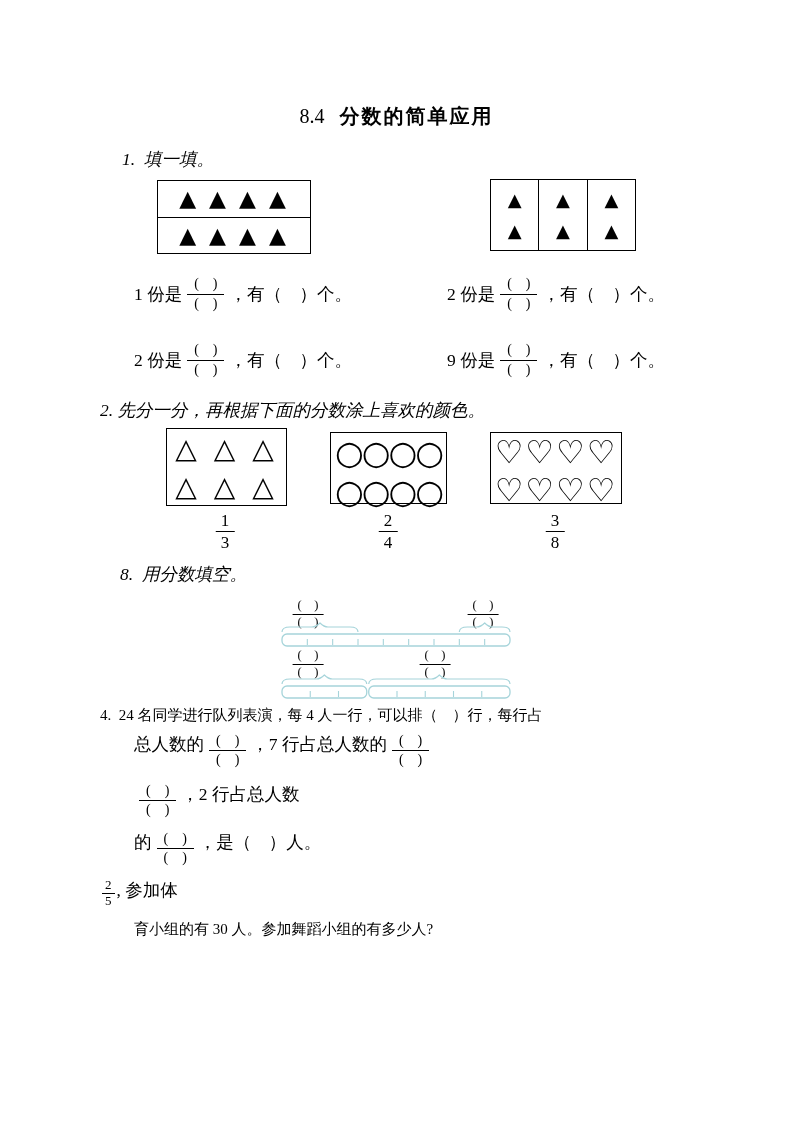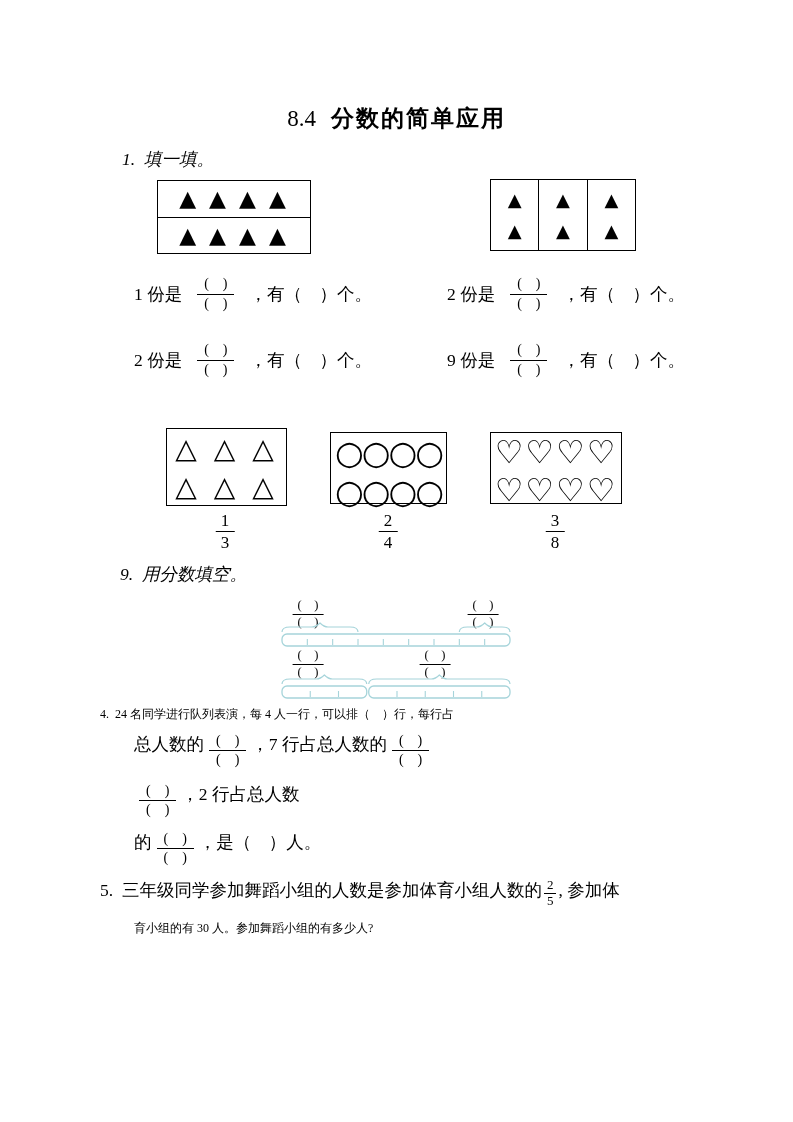--- a/index.html
+++ b/index.html
@@ -1,36 +1,36 @@
 <!DOCTYPE html>
 <html><head>
 <meta charset="utf-8">
 <style>
   * { margin:0; padding:0; box-sizing:border-box; }
   html,body { background:#ffffff; }
   body { font-family:"Liberation Serif","DejaVu Serif",serif; color:#000; }
   .page { position:relative; width:793px; height:1122px; background:#fff; margin:0 auto; overflow:hidden; }
   .abs { position:absolute; }
 
-  .title { top:103px; left:0; width:100%; text-align:center; font-size:23px; }
+  .title { top:103px; left:0; width:100%; text-align:center; font-size:20px; }
   .title .num { margin-right:15px; }
   .title .txt { font-weight:bold; letter-spacing:2px; }
 
   .qlabel { font-size:17.5px; white-space:pre;font-style:italic; }
 
   .shape-box { border:1.6px solid #000; display:flex; background:#fff; }
   #box-a { flex-direction:column; }
   #box-a .srow { flex:1; display:flex; align-items:center; justify-content:center;
                  font-size:22px; letter-spacing:3px; font-family:"DejaVu Sans",sans-serif; }
   #box-a .srow + .srow { border-top:1.6px solid #000; }
   #box-b .scol { flex:1; display:flex; flex-direction:column; align-items:center;
                  justify-content:space-evenly; font-size:18px; font-family:"DejaVu Sans",sans-serif; }
   #box-b .scol + .scol { border-left:1.6px solid #000; }
 
-  .fill-item { display:flex; align-items:center; font-size:17.5px; height:52px; white-space:pre;gap:10px; }
+  .fill-item { display:flex; align-items:center; font-size:17.5px; height:52px; white-space:pre; }
 
   .fb { display:inline-flex; flex-direction:column; align-items:center;
         margin:0 5px; font-size:14px; line-height:1.3; white-space:pre; }
   .fb .n { padding:0 7px; border-bottom:1.6px solid #000; }
   .fb .d { padding:0 7px; }
   .fb.sm { font-size:12.5px; margin:0; line-height:1.25; }
   .fb.sm .n { padding:0 5px; border-bottom:1.3px solid #000; }
   .fb.sm .d { padding:0 5px; }
 
   .q2box { flex-direction:column; }
@@ -43,21 +43,21 @@
   .real-frac { display:inline-flex; flex-direction:column; align-items:center;
                font-size:17px; line-height:1.2; }
   .real-frac .n { padding:0 5px; border-bottom:1.6px solid #000; }
   .real-frac .d { padding:0 5px; padding-top:1px; }
   .real-frac.sm { font-size:13px; line-height:1.15; margin:0 2px; }
   .real-frac.sm .n { padding:0 3px; border-bottom:1.2px solid #000; }
   .real-frac.sm .d { padding:0 3px; }
 
   .cx { transform:translateX(-50%); }
 
-  .qline { font-size:12px; white-space:pre; }
+  .qline { font-size:15px; white-space:pre; }
   .qflex { display:flex; align-items:flex-start; font-size:17.5px; white-space:pre; }
 </style>
 </head>
 <body>
 
 <div class="page">
 
   <div class="abs title">
     <span class="num">8.4</span><span class="txt">分数的简单应用</span>
   </div>
@@ -113,20 +113,21 @@
 
   <div class="abs fill-item" style="left:447px; top:334px;">
     <span>9 份是</span>
     <span class="fb">
       <span class="n">(　)</span>
       <span class="d">(　)</span>
     </span>
     <span>，有（　）个。</span>
   </div>
 
+  <div class="abs qlabel" style="left:100px; top:398px;">2. 先分一分，再根据下面的分数涂上喜欢的颜色。</div>
 
   <div class="abs shape-box q2box" id="q2b1" style="left:166px; top:428px; width:121px; height:78px;">
     <div class="srow">△ △ △</div>
     <div class="srow">△ △ △</div>
   </div>
   <div class="abs shape-box q2box" id="q2b2" style="left:330px; top:432px; width:117px; height:72px;">
     <div class="srow">○○○○</div>
     <div class="srow">○○○○</div>
   </div>
   <div class="abs shape-box q2box" id="q2b3" style="left:490px; top:432px; width:132px; height:72px;">
@@ -140,21 +141,21 @@
   </div>
   <div class="abs real-frac cx" style="left:388px; top:511px;">
     <span class="n">2</span>
     <span class="d">4</span>
   </div>
   <div class="abs real-frac cx" style="left:555px; top:511px;">
     <span class="n">3</span>
     <span class="d">8</span>
   </div>
 
-  <div class="abs qlabel" style="left:120px; top:562px;">9.  用分数填空。</div>
+  <div class="abs qlabel" style="left:120px; top:562px;">8.  用分数填空。</div>
 
   <div class="abs fb sm cx" style="left:308px; top:598px;">
     <span class="n">(　)</span>
     <span class="d">(　)</span>
   </div>
   <div class="abs fb sm cx" style="left:483px; top:598px;">
     <span class="n">(　)</span>
     <span class="d">(　)</span>
   </div>
   <svg class="abs" style="left:280px; top:621px;" width="232" height="26" viewBox="0 0 232 26">
@@ -218,21 +219,20 @@
   <div class="abs qflex" style="left:134px; top:830px; height:50px;">
     <span>的</span>
     <span class="fb">
       <span class="n">(　)</span>
       <span class="d">(　)</span>
     </span>
     <span>，是（　）人。</span>
   </div>
 
   <div class="abs qflex" style="left:100px; top:878px; height:42px;">
-    <span>5.  三年级同学参加舞蹈小组的人数是参加体育小组人数的</span>
     <span class="real-frac sm">
       <span class="n">2</span>
       <span class="d">5</span>
     </span>
     <span>, 参加体</span>
   </div>
   <div class="abs qline" style="left:134px; top:920px;">育小组的有 30 人。参加舞蹈小组的有多少人?</div>
 
 </div>
 

